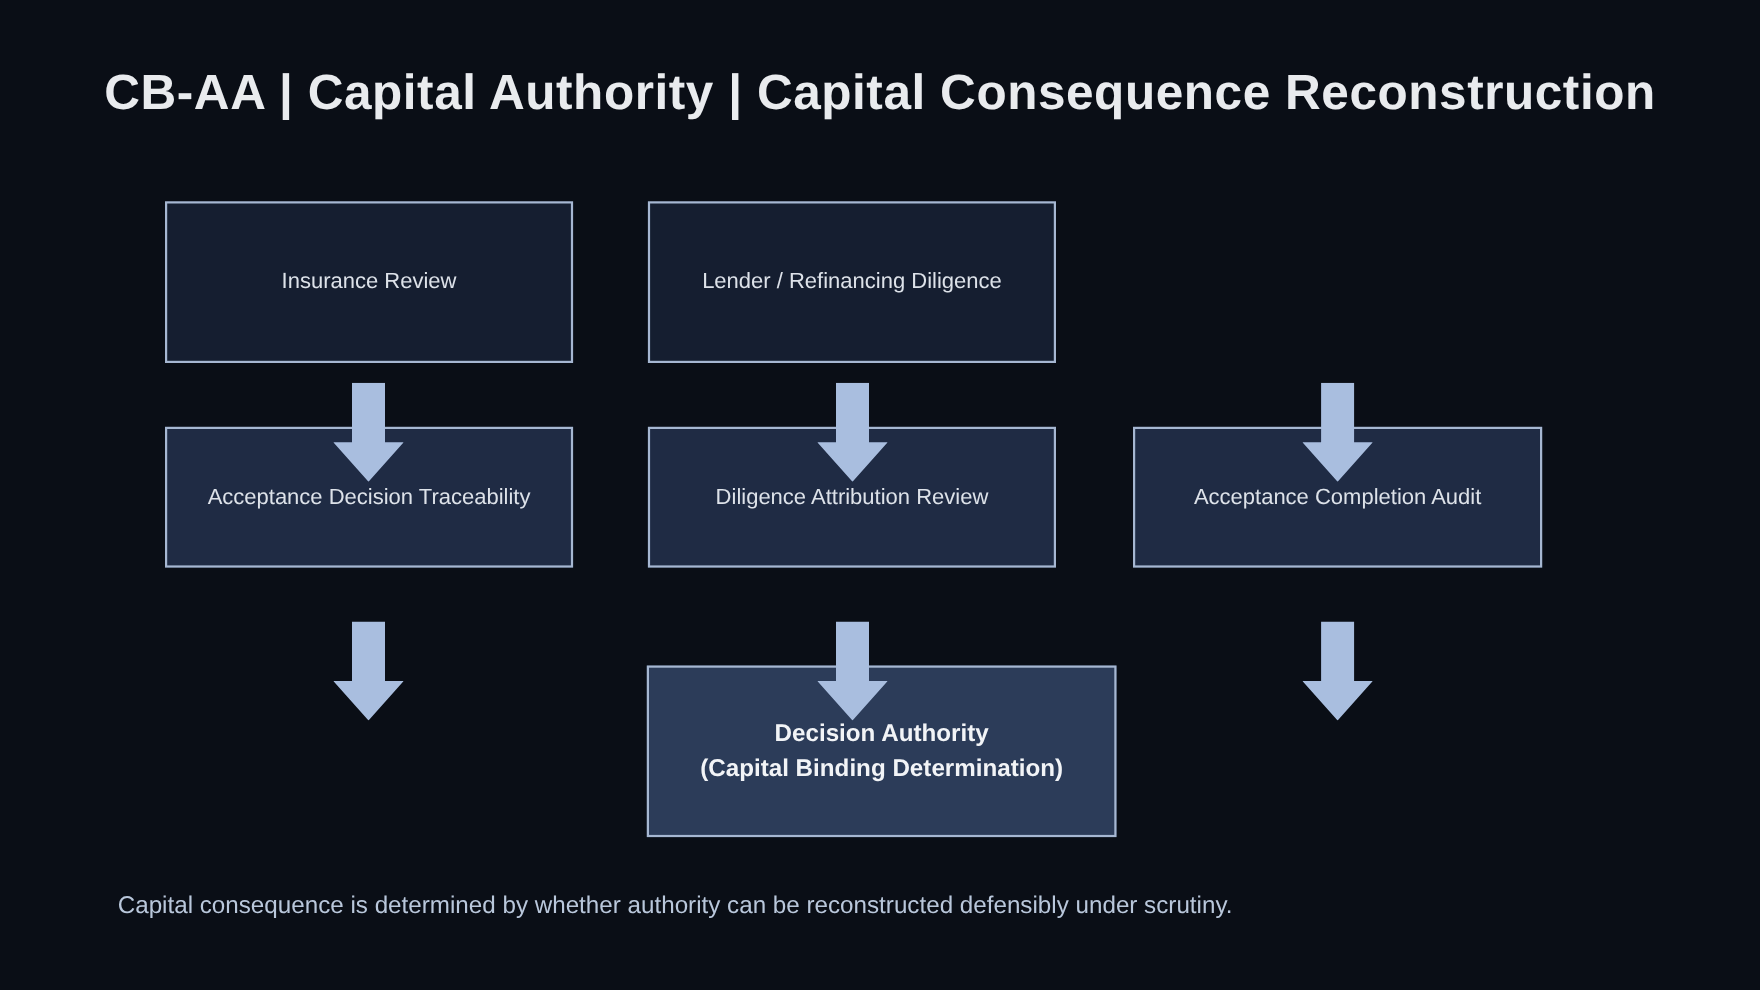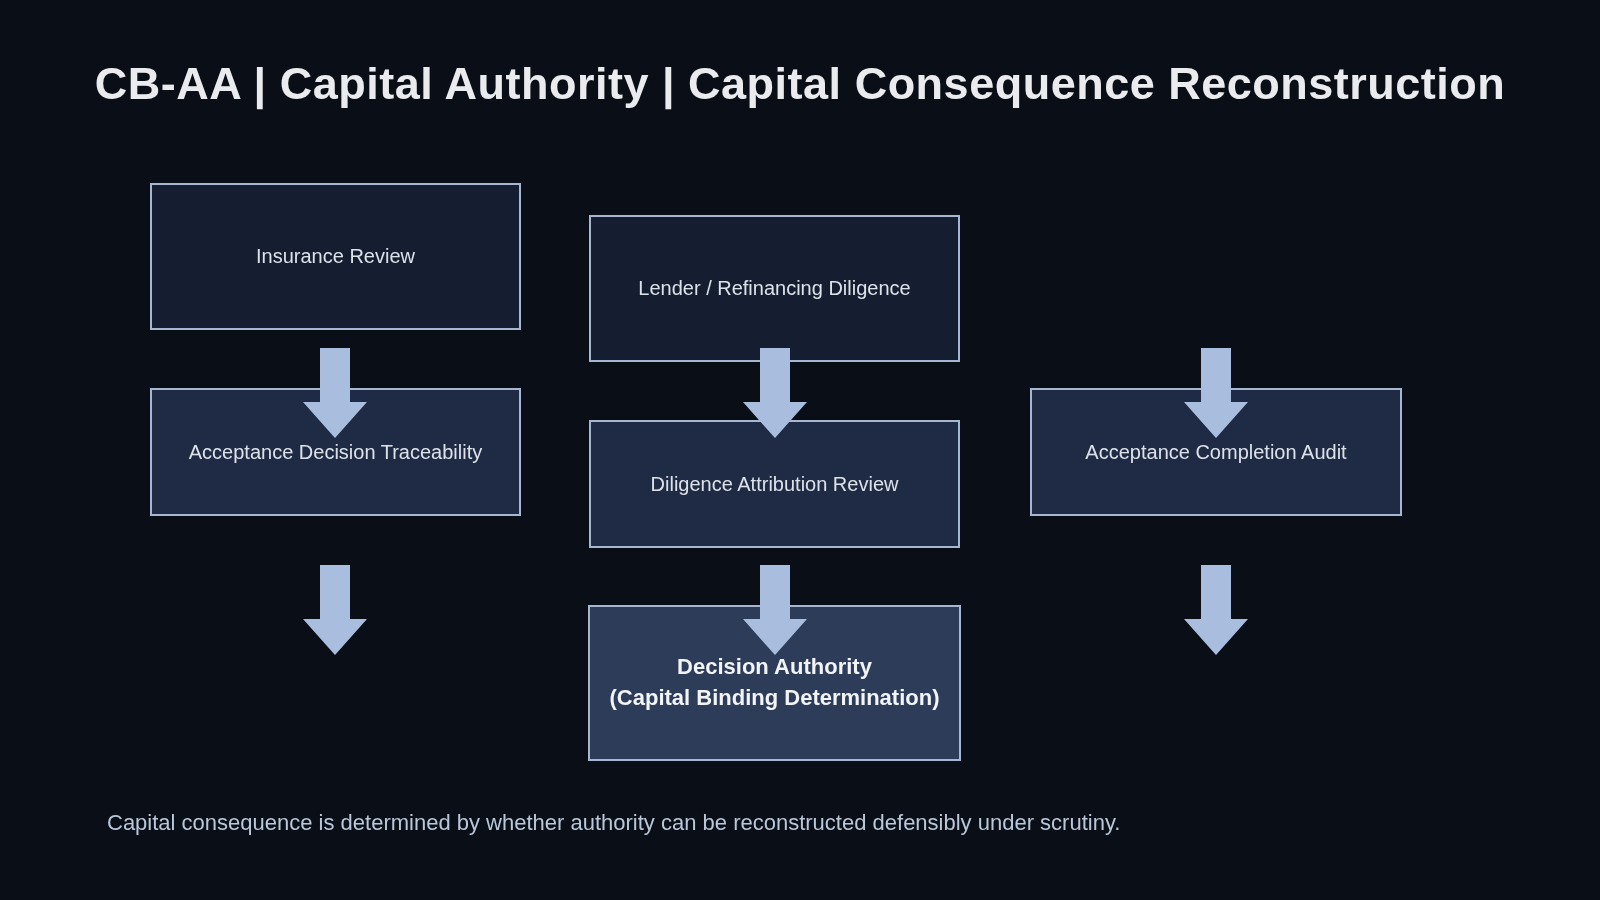--- a/index.html
+++ b/index.html
@@ -36,26 +36,26 @@
     text-align: right;
     color: #dde2e9;
     font-size: 20px;
     box-sizing: border-box;
     z-index: 1;
     padding: 0 4px;
   }
   .node.row1 { background: #151e30; top: 183px; height: 147px; }
   .node.row2 { background: #1f2b44; top: 388px; height: 128px; }
   .col1 { left: 150px; width: 371px; }
-  .col2 { left: 589px; width: 371px; margin-top: 32px; }
+  .col2 { left: 589px; width: 371px; }
   .col3 { left: 1030px; width: 372px; }
   .node.decision {
     background: #2c3c59;
     left: 588px;
-    width: 373px;
+    width: 427px;
     top: 605px;
     height: 156px;
     flex-direction: column;
     font-weight: 700;
     color: #f2f4f7;
     font-size: 22px;
     line-height: 1.4;
   }
   .arrow {
     position: absolute;

